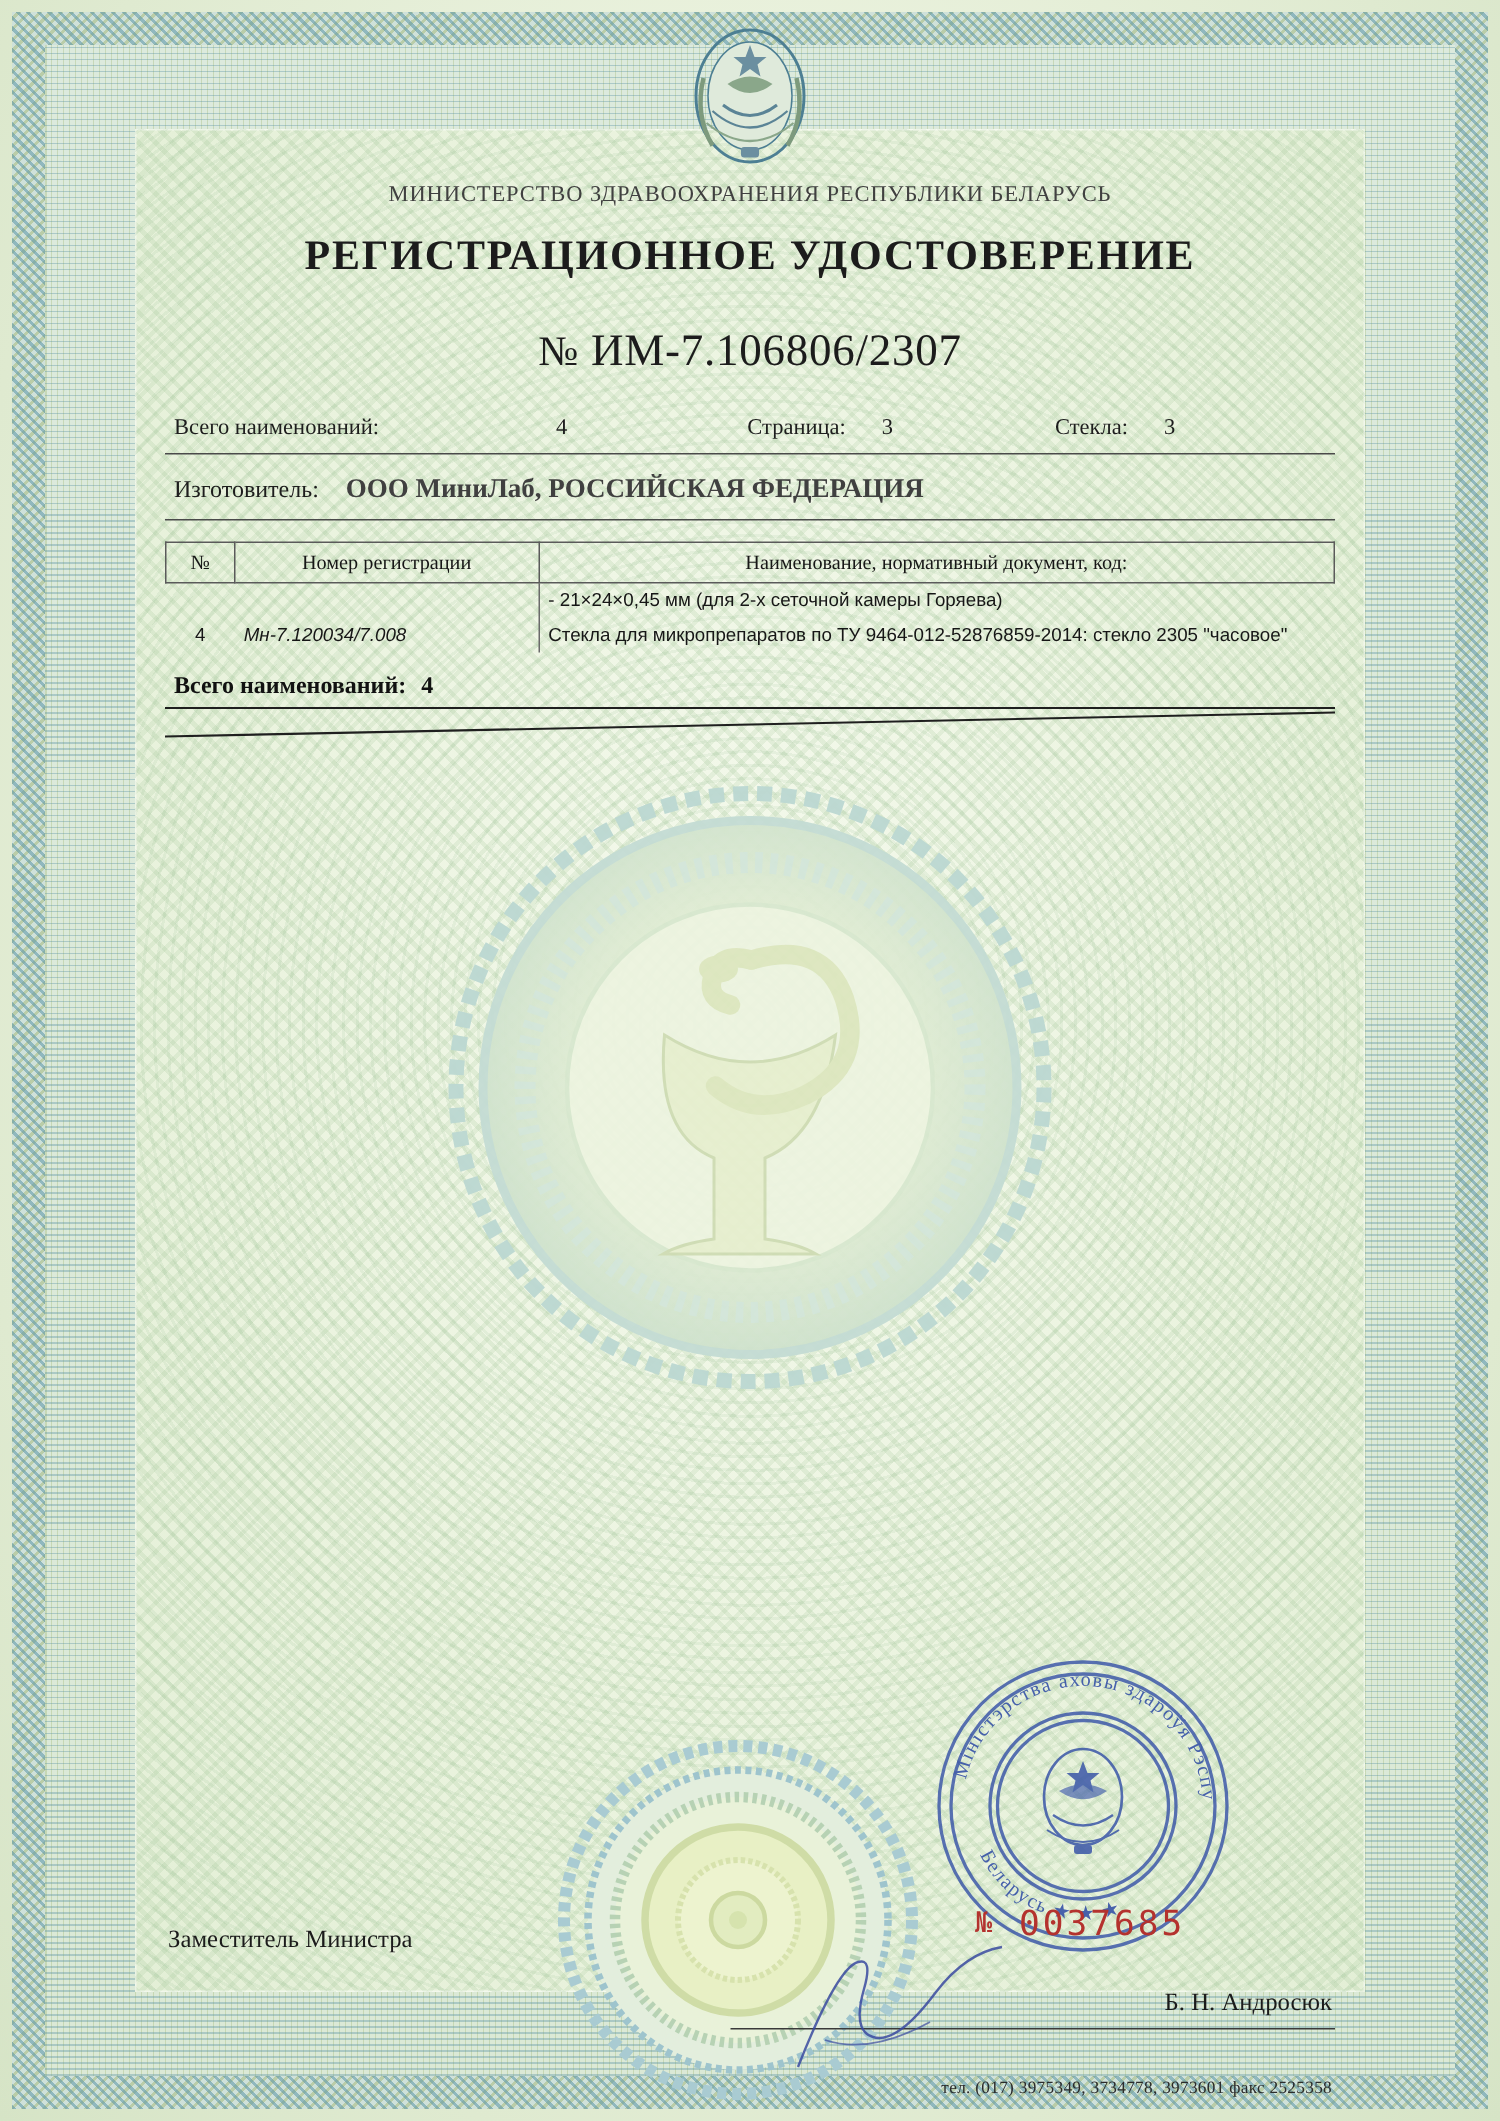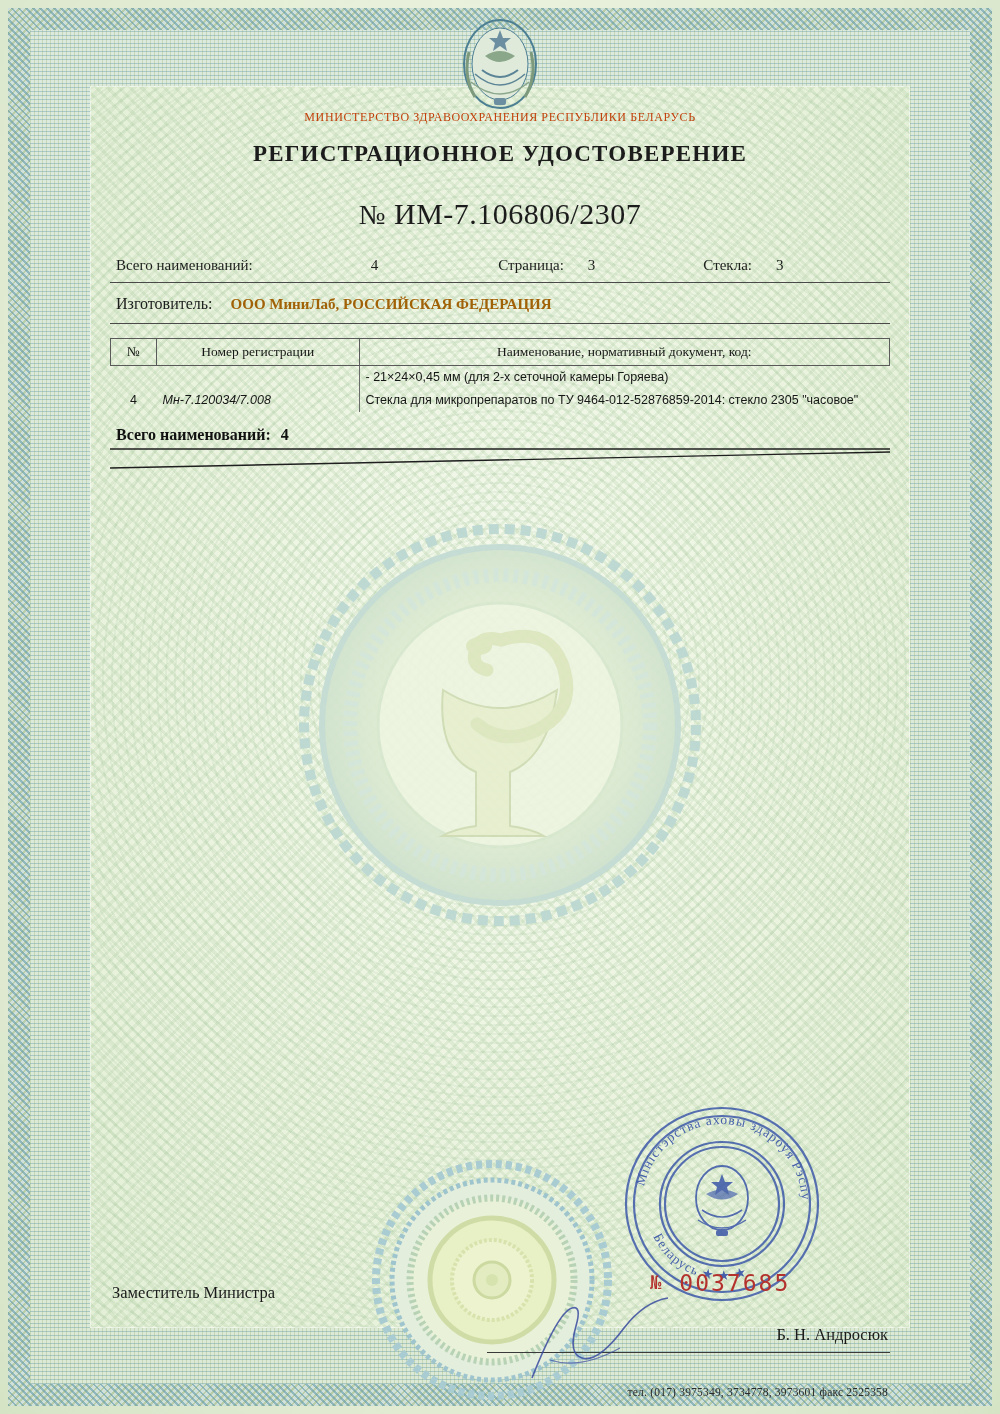--- a/index.html
+++ b/index.html
@@ -87,27 +87,28 @@
   
   .content {
     position: absolute;
     left: 110px;
     right: 110px;
     top: 110px;
     z-index: 5;
   }
   .ministry {
     text-align: center;
-    font-size: 12px;
+    font-size: 15px;
     letter-spacing: 0.6px;
-    color: #c2410c;
+    color: #404040;
+    margin-top: 12px;
   }
   .doc-title {
     text-align: center;
-    font-size: 23px;
+    font-size: 28px;
     font-weight: bold;
     letter-spacing: 1.2px;
     color: #1c1c1c;
     margin-top: 16px;
   }
   .doc-number {
     text-align: center;
     font-size: 30px;
     color: #1c1c1c;
     margin-top: 30px;
@@ -138,21 +139,21 @@
   .maker-row {
     display: flex;
     align-items: baseline;
     gap: 18px;
     margin-top: 12px;
     padding: 0 6px;
     font-size: 16px;
     text-align: right;
   }
   .maker-row .lbl { color: #1d1d1d; }
-  .maker-row .val { font-weight: bold; color: #a16207; font-size: 15px; }
+  .maker-row .val { font-weight: bold; color: #404040; font-size: 18px; }
 
   .hr-thin2 {
     border: none;
     border-top: 1px solid #4a4a4a;
     margin: 10px 0 0 0;
   }
 
   table.items {
     width: 100%;
     border-collapse: collapse;

